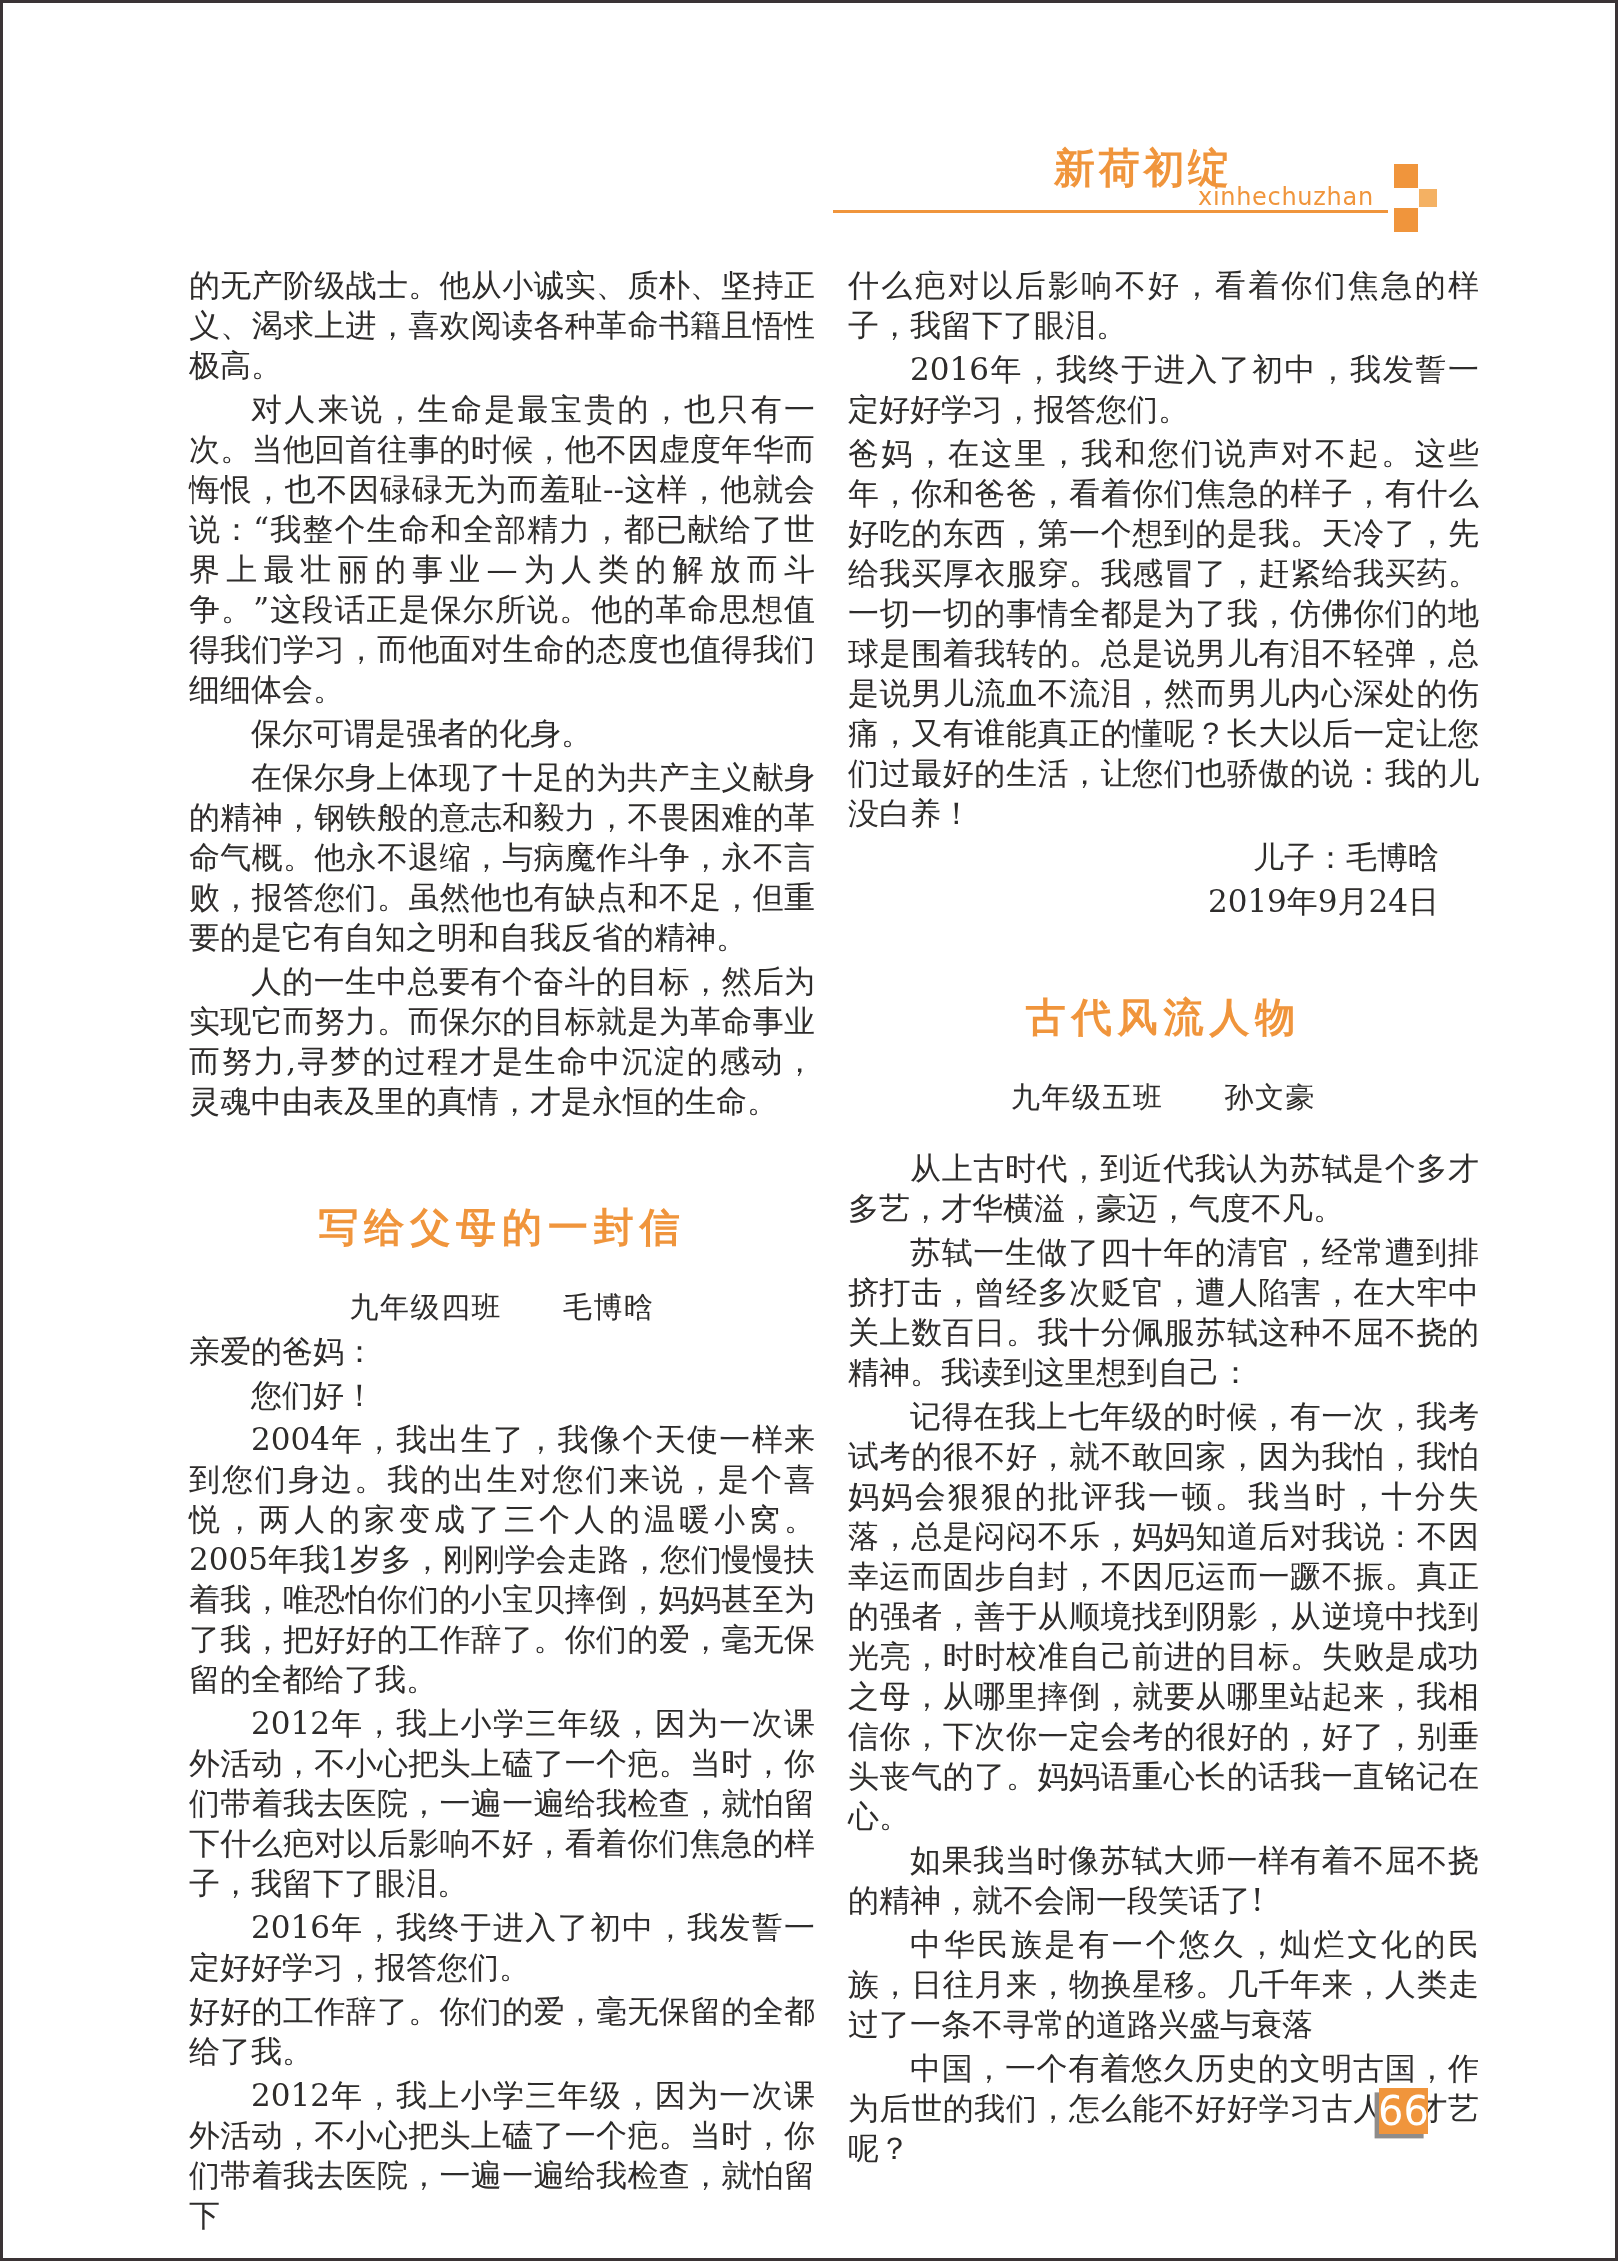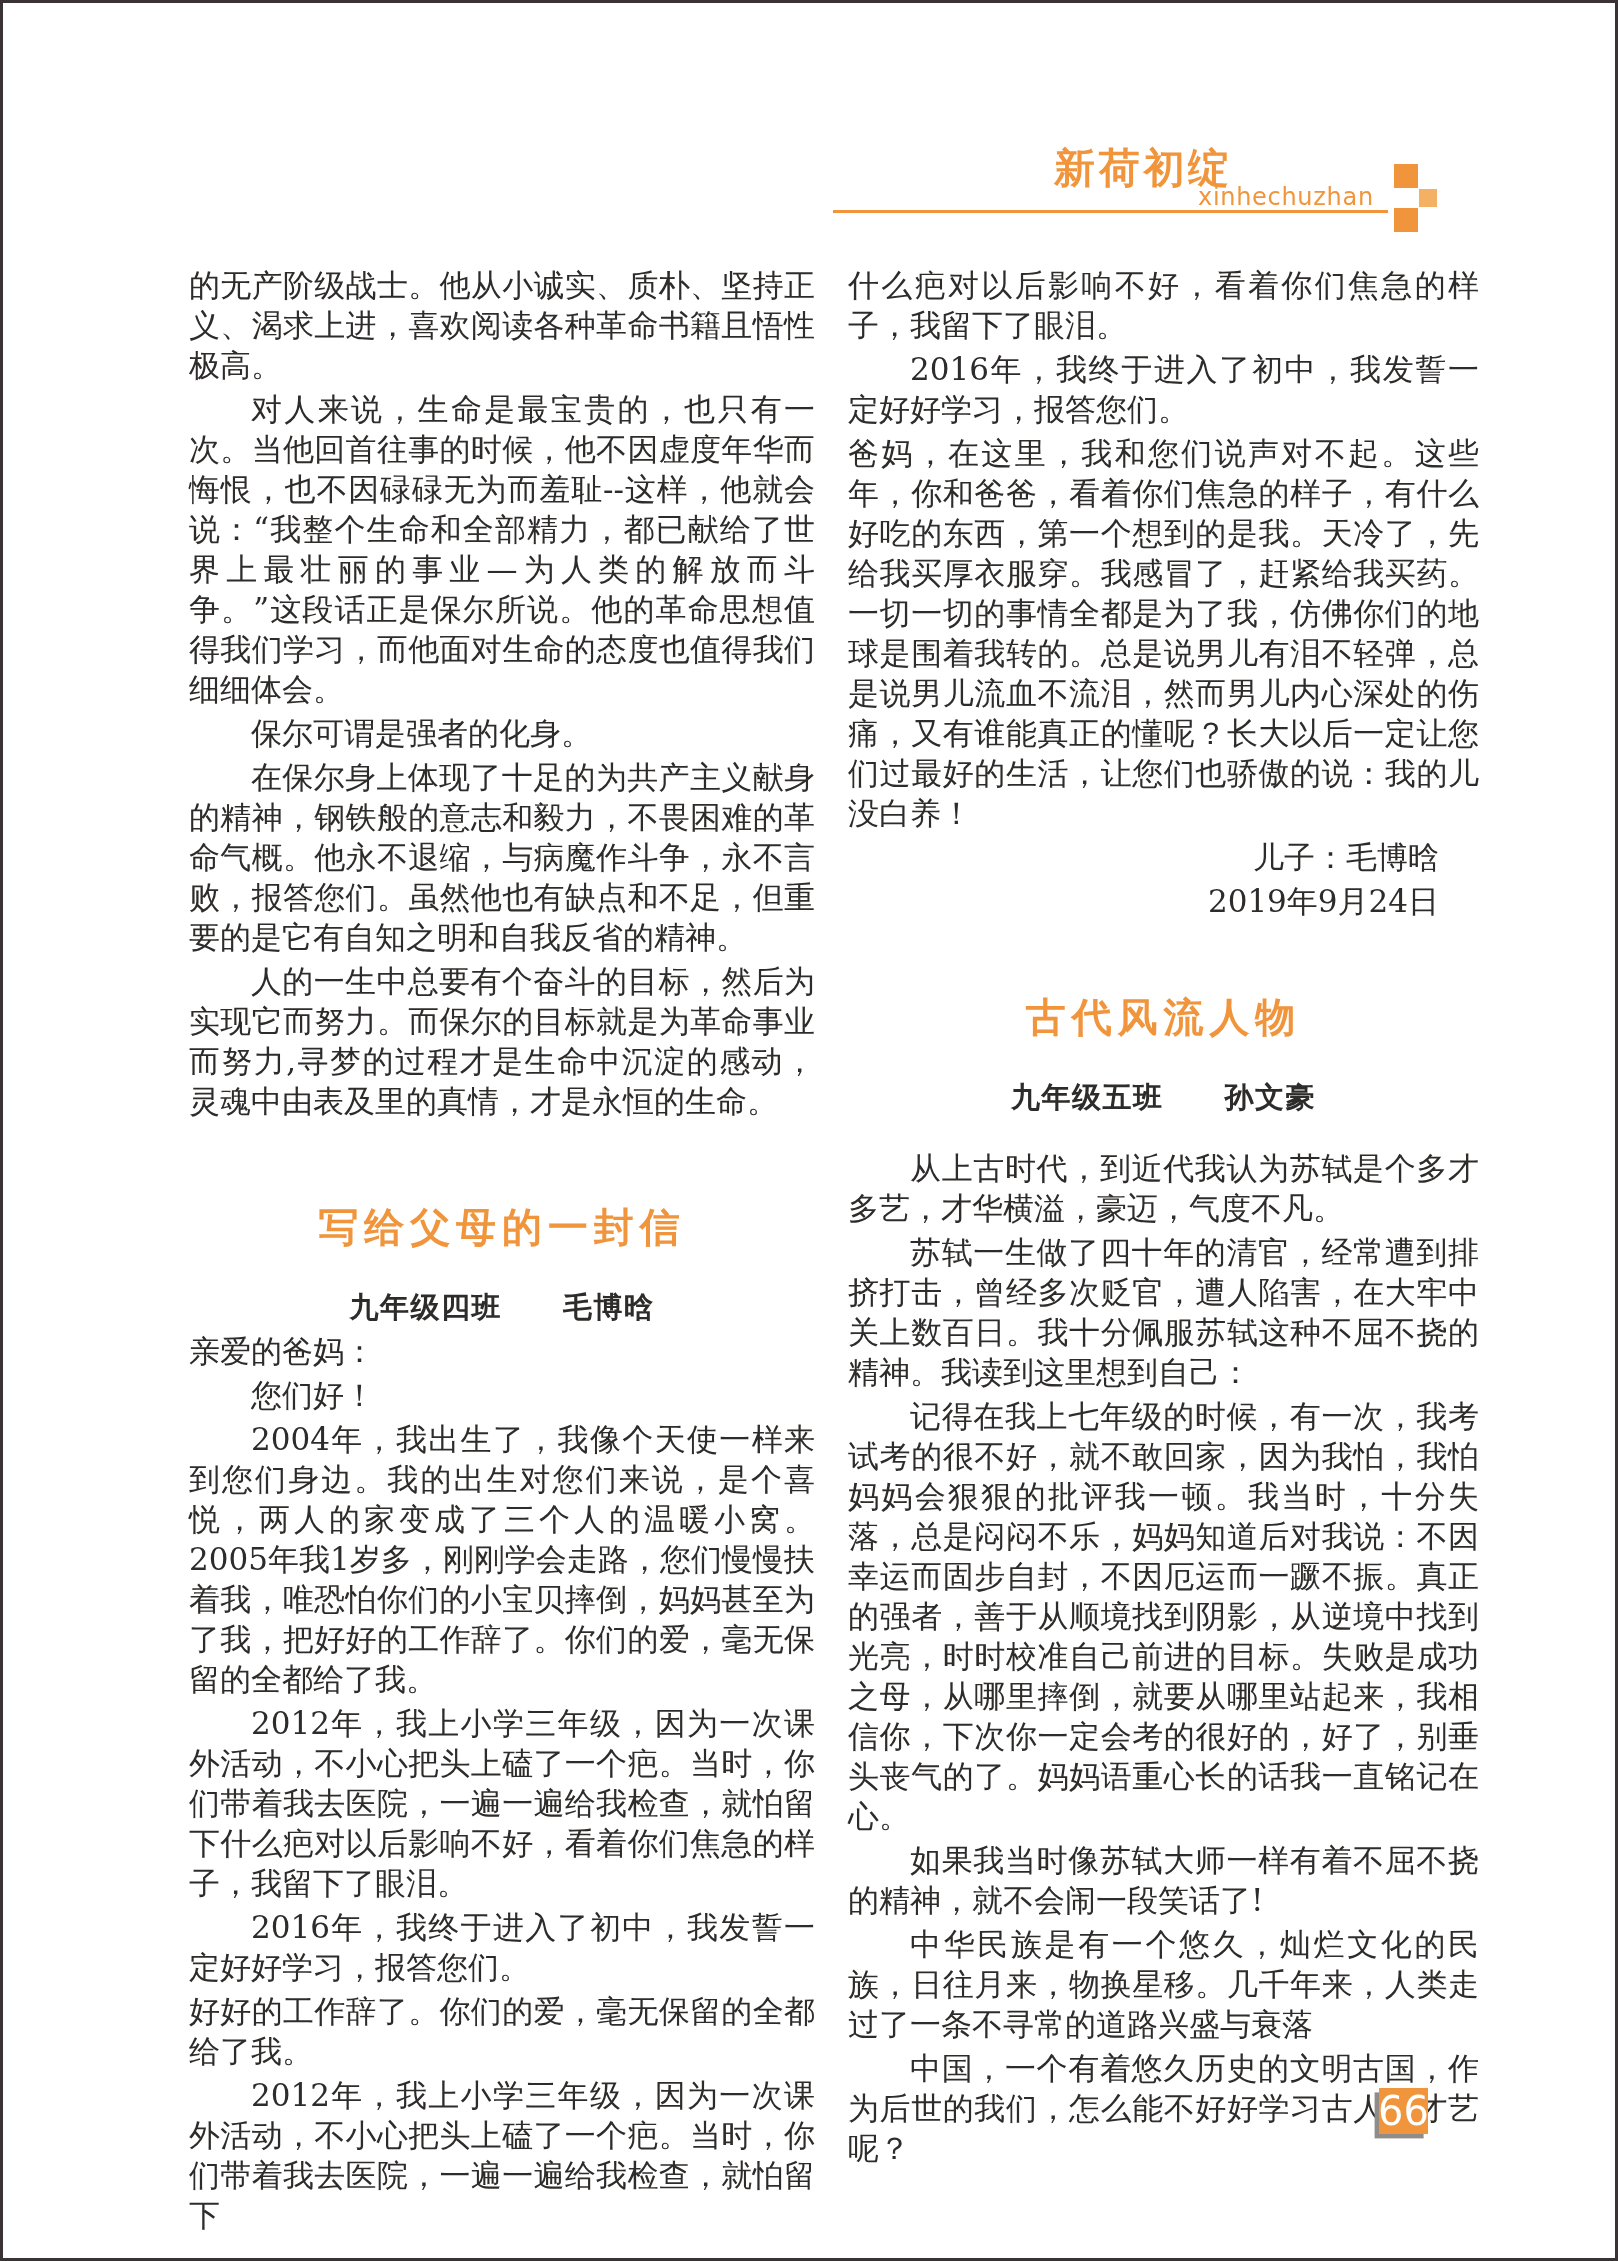--- a/index.html
+++ b/index.html
@@ -53,21 +53,21 @@
     color:var(--accent,#EE8E33);
     text-align:center; letter-spacing:5.9px;
     text-indent:0;
     font-family:Liberation Mono, monospace;
   }
   .col-left  .section-title { margin:87px 0 33px; }
   .col-right .section-title { margin:77px 0 33px; }
   .byline {
     text-align:center; font-size:29px; line-height:40px;
     letter-spacing:1.5px; color:#2e2c2b;
-    margin:0 0 20.6px; text-indent:0;font-weight:bold;
+    margin:0 0 20.6px; text-indent:0;
   }
   .col-right .byline { margin-bottom:31px; }
 
   .sig { text-align:right; padding-right:40px; text-indent:0; }
 
   
   .page-badge {
     position:absolute; left:1376px; top:2085px;
     width:49px; height:46px;
     background:var(--accent,#F0953C);

